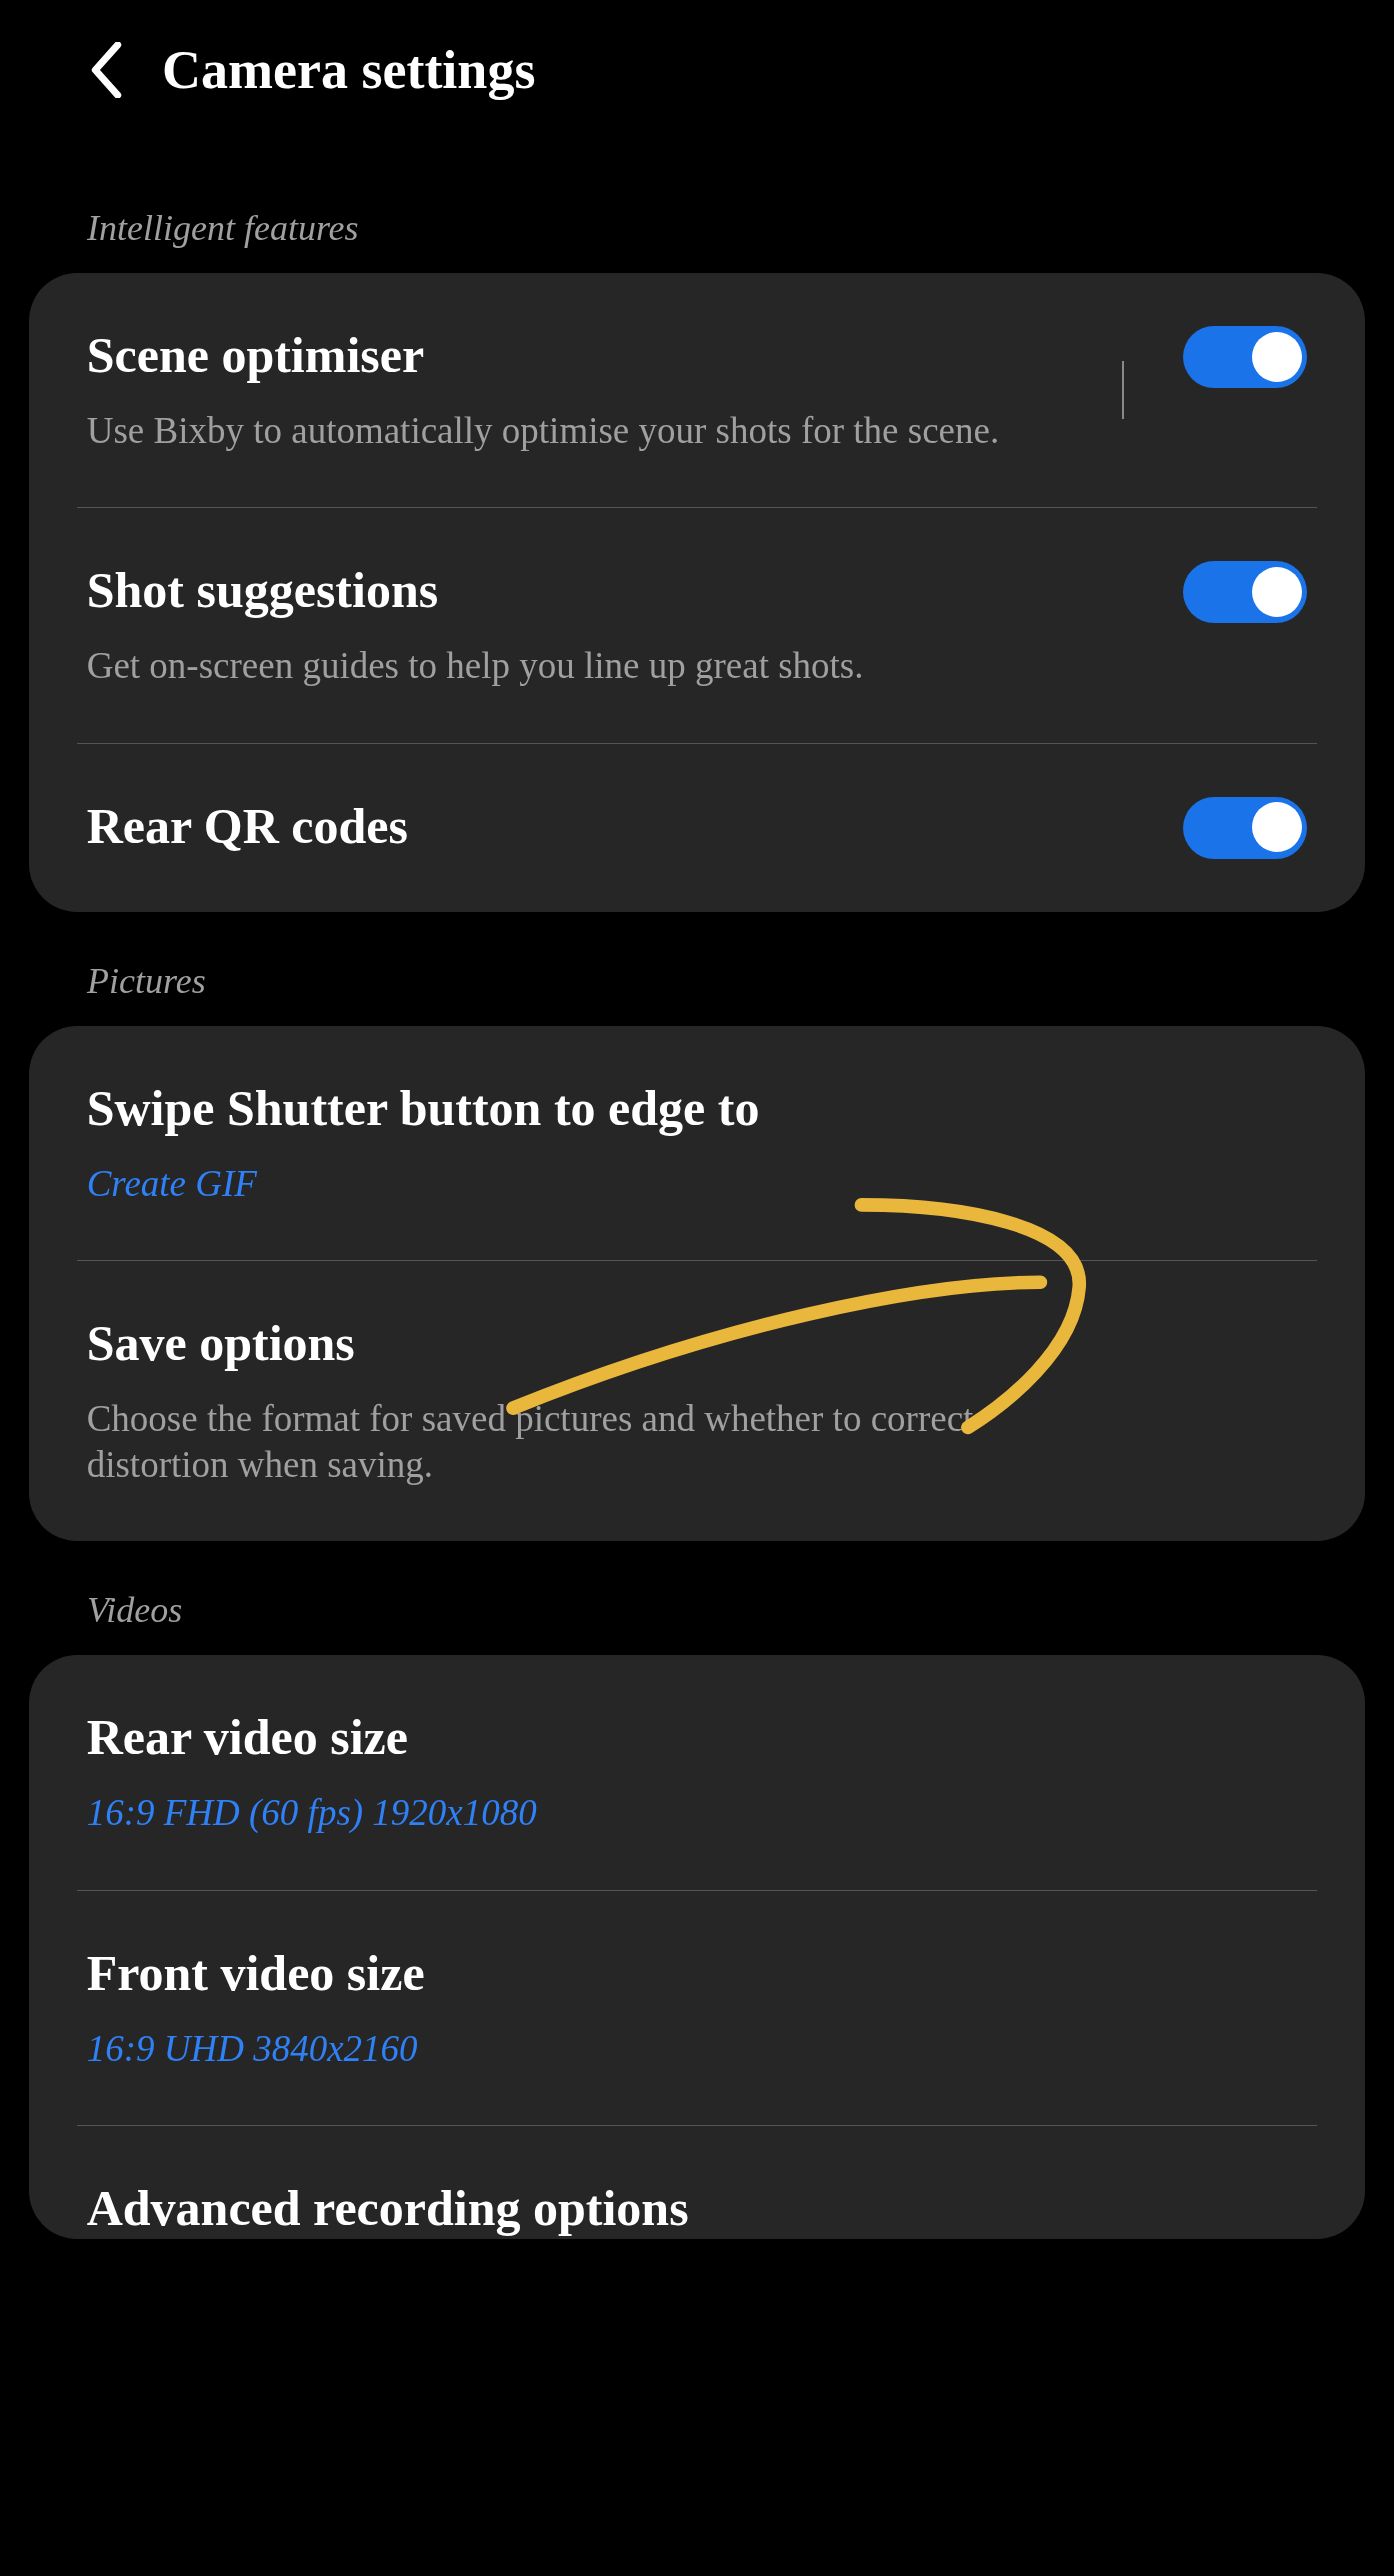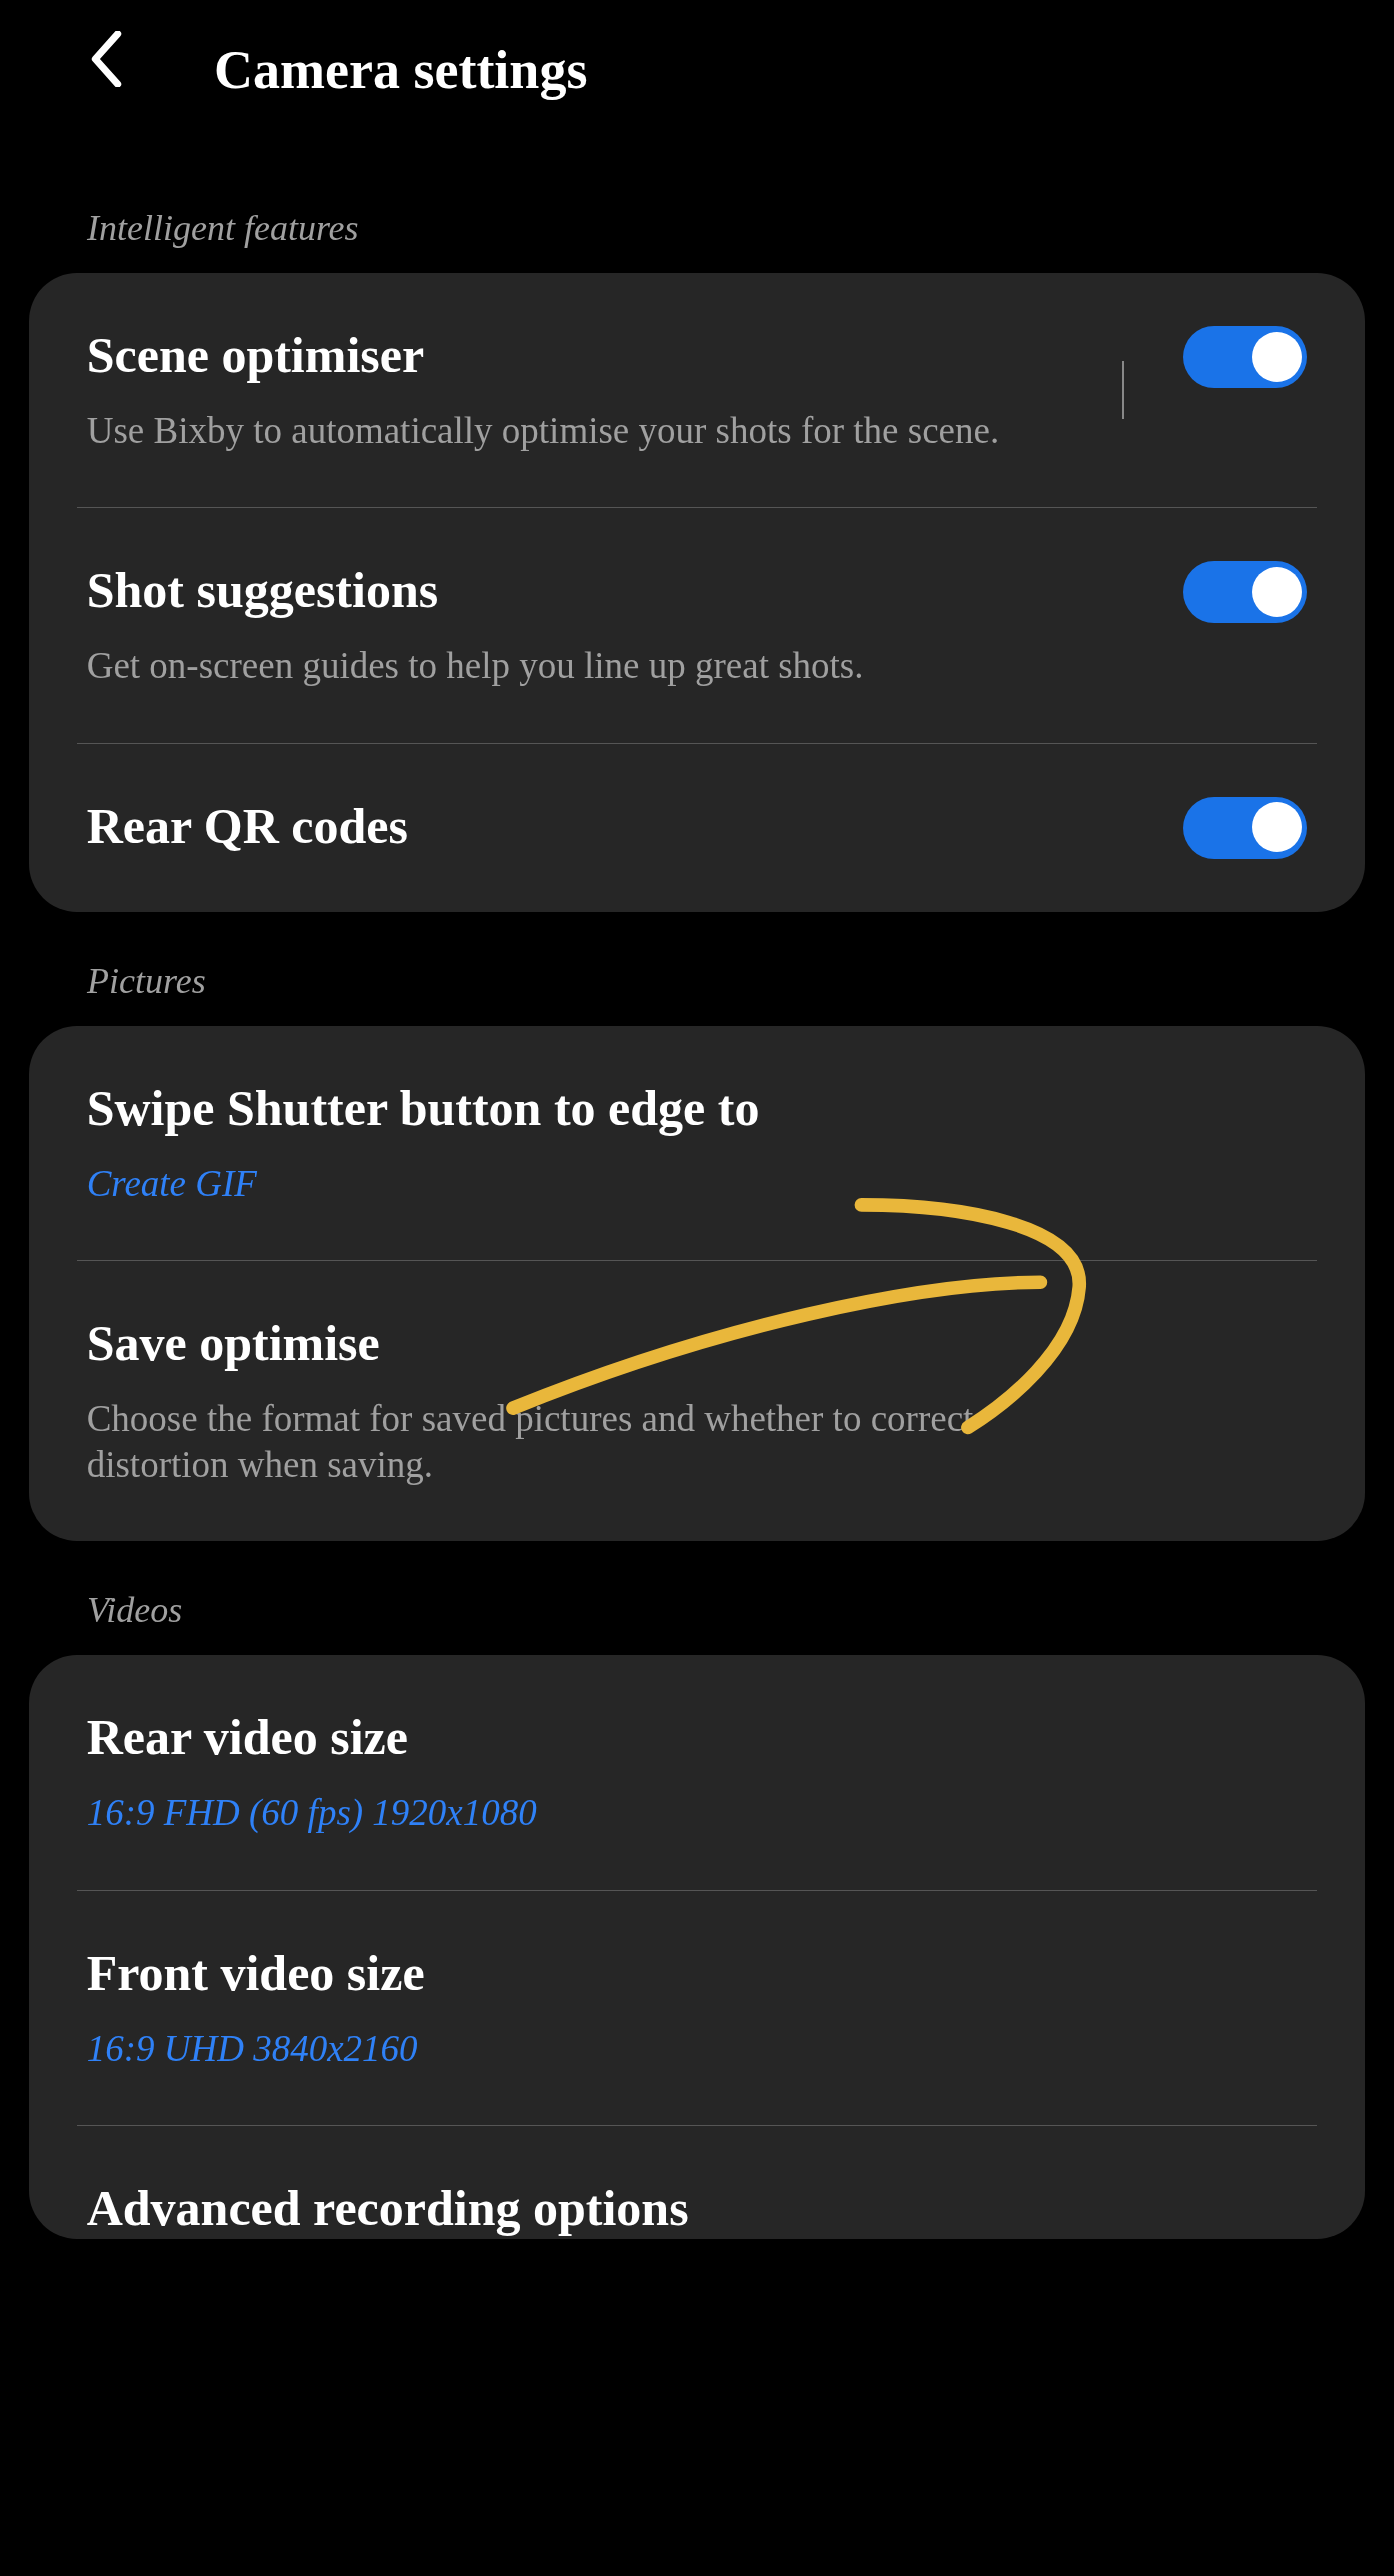--- a/index.html
+++ b/index.html
@@ -8,23 +8,23 @@
     font-family: 'Brush Script MT', 'Segoe Script', cursive;
     color: #fff;
     width: 1394px;
     min-height: 2576px;
     position: relative;
     padding: 0 29px;
     overflow: hidden;
   }
   .header {
     display: flex;
-    align-items: flex-start;
+    align-items: center;
     padding: 39px 58px 58px 58px;
-    gap: 88px;
+    gap: 36px;
   }
   .back-icon {
     width: 39px;
     height: 39px;
     display: flex;
     align-items: center;
     justify-content: center;
   }
   .back-icon svg { width: 35px; height: 56px; }
   .page-title {
@@ -160,21 +160,21 @@
 
 <div class="card">
   <div class="row">
     <div class="row-text">
       <div class="row-title">Swipe Shutter button to edge to</div>
       <div class="row-sub blue">Create GIF</div>
     </div>
   </div>
   <div class="row">
     <div class="row-text">
-      <div class="row-title">Save optimise</div>
+      <div class="row-title">Save options</div>
       <div class="row-sub">Choose the format for saved pictures and whether to correct distortion when saving.</div>
     </div>
   </div>
 </div>
 
 <div class="section-label">Videos</div>
 
 <div class="card">
   <div class="row">
     <div class="row-text">

